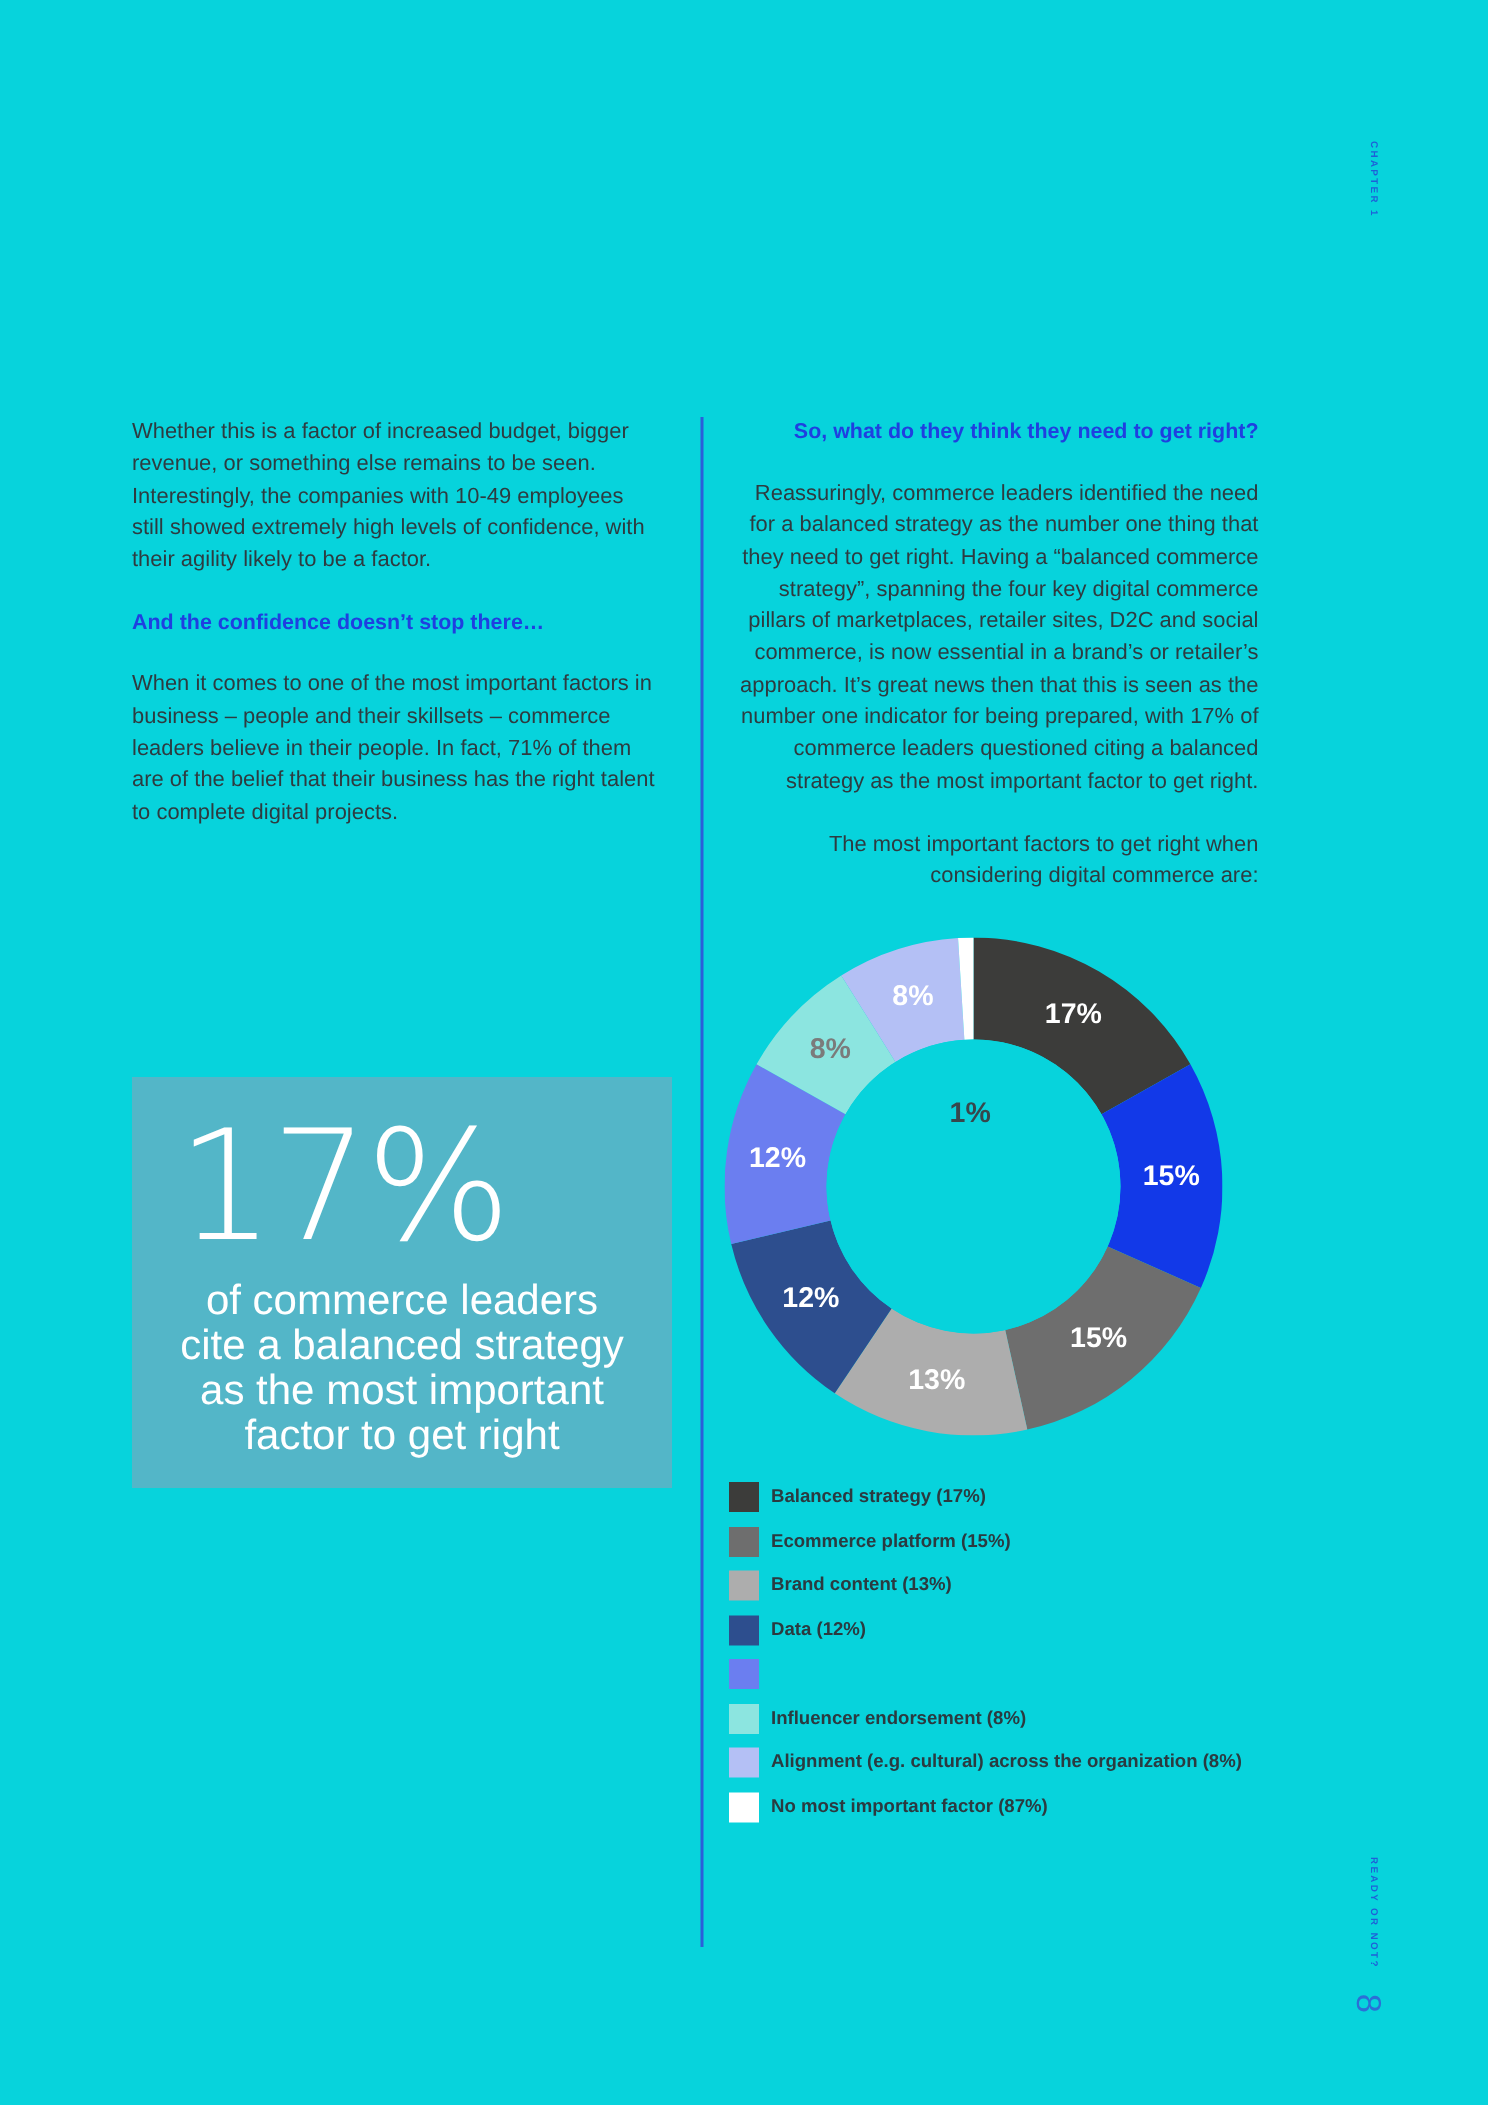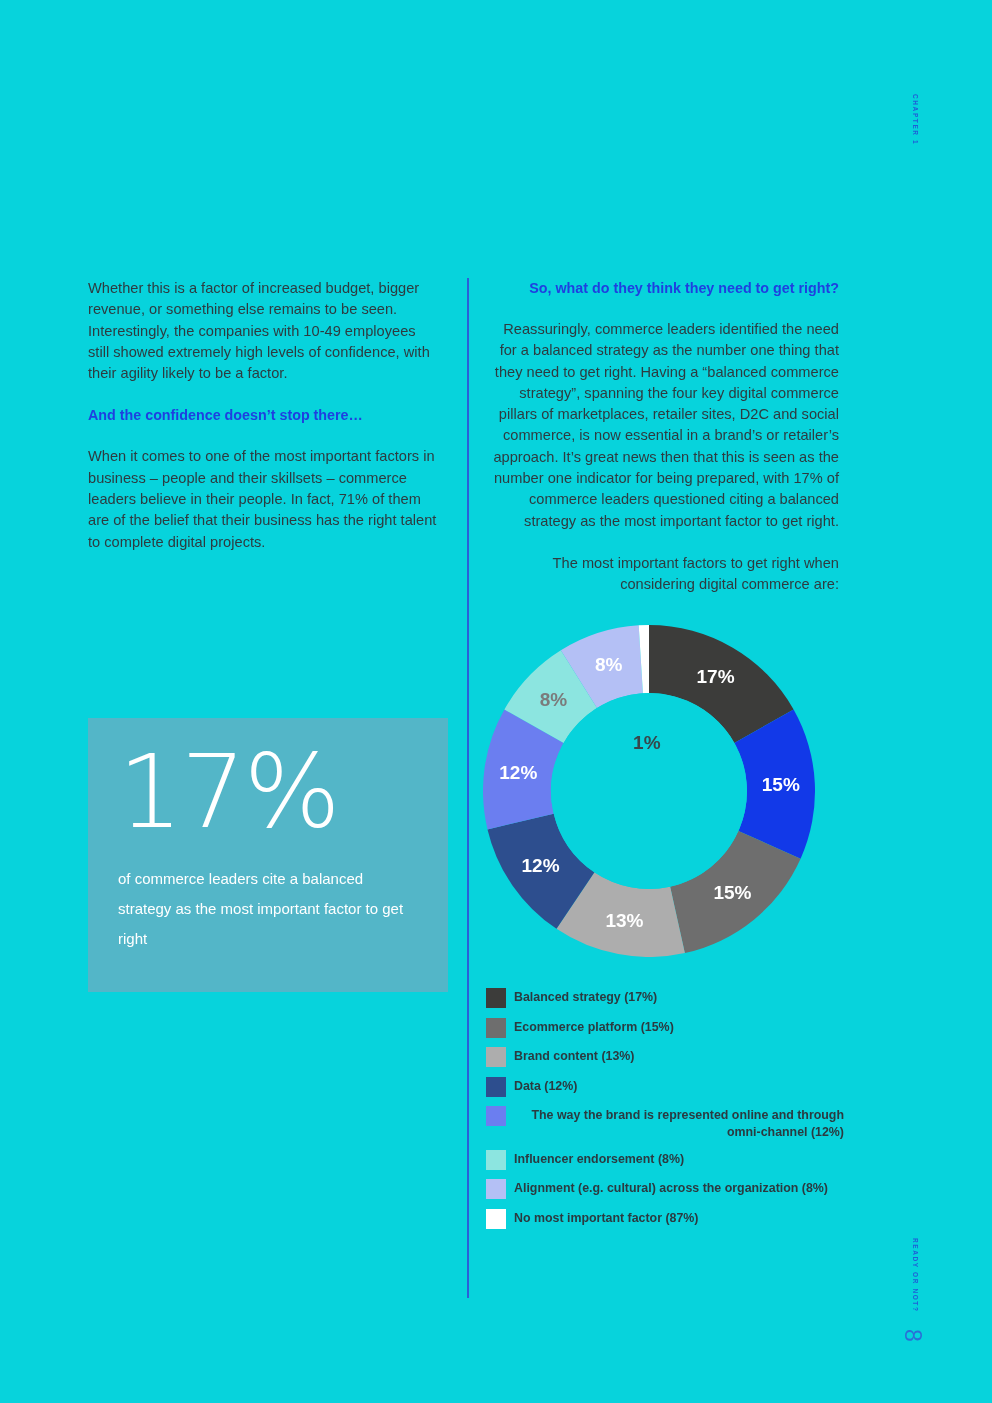--- a/index.html
+++ b/index.html
@@ -90,25 +90,26 @@
   }
   .callout-number {
     font-size: 102px;
     line-height: 104px;
     color: #ffffff;
     font-weight: 300;
     letter-spacing: -2px;
     font-family: "DejaVu Sans", sans-serif;
   }
   .callout-text {
-    margin-top: 20px;
-    font-size: 15px;
+    margin-top: 8px;
+    font-size: 28px;
     line-height: 30px;
     color: #ffffff;
     font-weight: 400;
+    text-align: center;
   }
 
   
   .chart-wrap {
     position: absolute;
     left: 483px; top: 625px;
     width: 332px; height: 332px;
   }
   .donut {
     position: absolute;
@@ -223,21 +224,20 @@
     <div class="legend-row">
       <span class="legend-swatch" style="background: rgb(173, 173, 173);"></span>
       <span class="legend-text">Brand content (13%)</span>
     </div>
     <div class="legend-row">
       <span class="legend-swatch" style="background: rgb(45, 78, 142);"></span>
       <span class="legend-text">Data (12%)</span>
     </div>
     <div class="legend-row">
       <span class="legend-swatch" style="background: rgb(107, 126, 240);"></span>
-      <span class="legend-text" style="max-width: 330px;">The way the brand is represented online and through omni-channel (12%)</span>
     </div>
     <div class="legend-row">
       <span class="legend-swatch" style="background: rgb(140, 229, 224);"></span>
       <span class="legend-text">Influencer endorsement (8%)</span>
     </div>
     <div class="legend-row">
       <span class="legend-swatch" style="background: rgb(180, 192, 245);"></span>
       <span class="legend-text">Alignment (e.g. cultural) across the organization (8%)</span>
     </div>
     <div class="legend-row">

